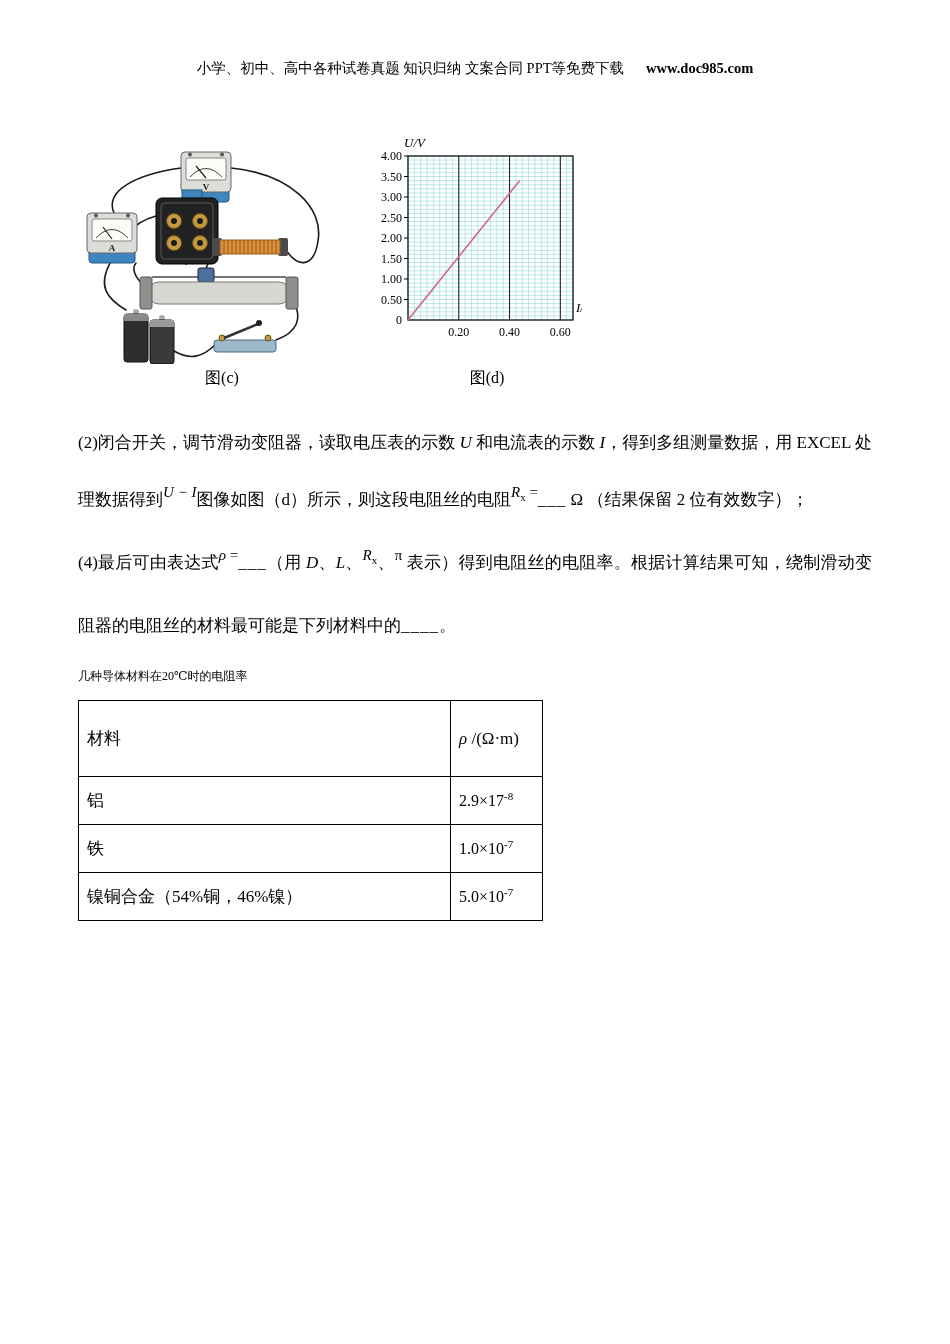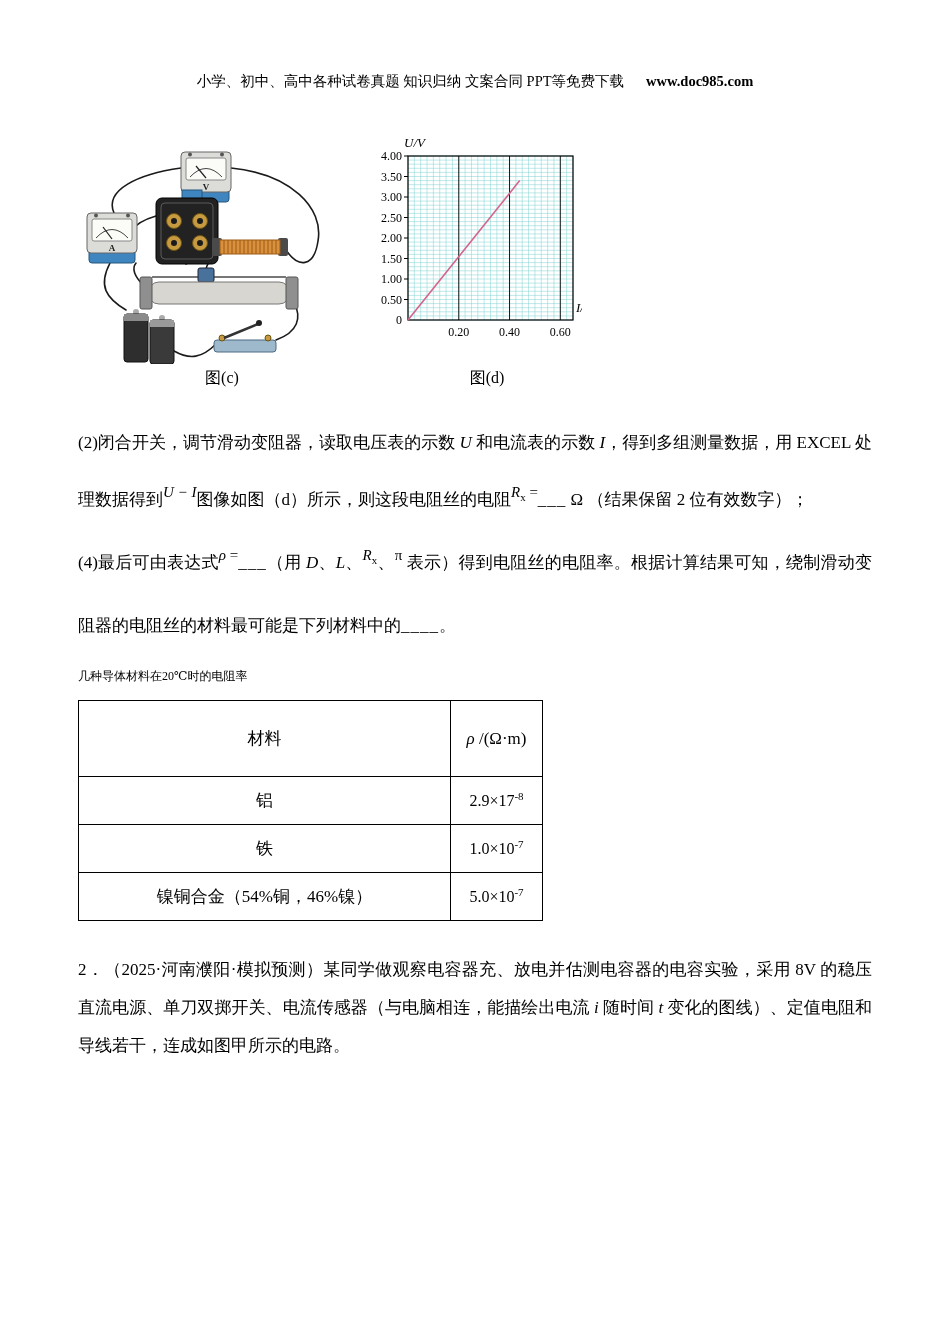--- a/index.html
+++ b/index.html
@@ -1,21 +1,21 @@
 <!DOCTYPE html>
 <html><head>
 <meta charset="utf-8">
 <style>
   * { box-sizing: border-box; }
   html,body { margin:0; padding:0; }
   body {
     width:950px; height:1344px; position:relative; background:#ffffff;
     font-family:"Liberation Serif","DejaVu Serif",serif; color:#000;
   }
-  .header { position:absolute; top:72px; left:0; width:100%; text-align:center; font-size:14.5px; }
+  .header { position:absolute; top:59px; left:0; width:100%; text-align:center; font-size:14.5px; }
   .header .site { font-weight:bold; margin-left:22px; }
 
   .figures { position:absolute; top:132px; left:86px; display:flex; align-items:flex-end; gap:34px; }
   .fig-col { display:flex; flex-direction:column; align-items:center; }
   .fig-caption { font-size:16px; margin-top:4px;margin-left:22px; }
 
   .meter-label { font-size:9px; font-family:"Liberation Serif",serif; fill:#222; font-weight:bold; }
 
   #chart-svg text { fill:#000; font-size:12px; font-family:"Liberation Serif",serif; }
   #chart-svg text.axl { font-style:italic; font-size:13px; }
@@ -23,21 +23,21 @@
   .content { position:absolute; top:414px; left:78px; width:794px; }
   p.para { margin:0; text-align:justify; font-size:17px; }
   p.wide { line-height:57px; }
   i { font-style:italic; }
   .fml { display:inline-block; transform:translateY(-8px); font-size:15px; }
   .fml sub { font-size:11px; }
   .blank { letter-spacing:1px; }
 
   .table-title { margin:6px 0 0 0; font-size:12px; line-height:32px; }
   table.rho { border-collapse:collapse; margin-top:8px; }
-  table.rho td { border:1.3px solid #000; text-align:center; vertical-align:middle; font-size:17px; padding:0 8px; }
+  table.rho td { border:1.3px solid #000; text-align:left; vertical-align:middle; font-size:17px; padding:0 8px; }
   table.rho .c1 { width:372px; }
   table.rho .c2 { width:92px;margin-top:8px; }
   table.rho tr.thead td { height:76px; }
   table.rho tr.datarow td { height:48px; }
   table.rho .val { font-size:16px; }
   table.rho .val sup { font-size:11px; }
 
   p.q2 { margin-top:30px; line-height:38px; }
 </style>
 </head>
@@ -267,15 +267,14 @@
       <td>铁</td>
       <td class="val"><span>1.0×10</span><sup>-7</sup></td>
     </tr>
     <tr class="datarow">
       <td>镍铜合金（54%铜，46%镍）</td>
       <td class="val"><span>5.0×10</span><sup>-7</sup></td>
     </tr>
   </tbody>
     </table>
 
-  <p class="para q2"><span>2．（2025·河南濮阳·模拟预测）某同学做观察电容器充、放电并估测电容器的电容实验，采用 8V 的稳压直流电源、单刀双掷开关、电流传感器（与电脑相连，能描绘出电流 </span><i>i</i><span> 随时间 </span><i>t</i><span> 变化的图线）、定值电阻和导线若干，连成如图甲所示的电路。</span></p>
 
 </div>
 
 </body></html>

